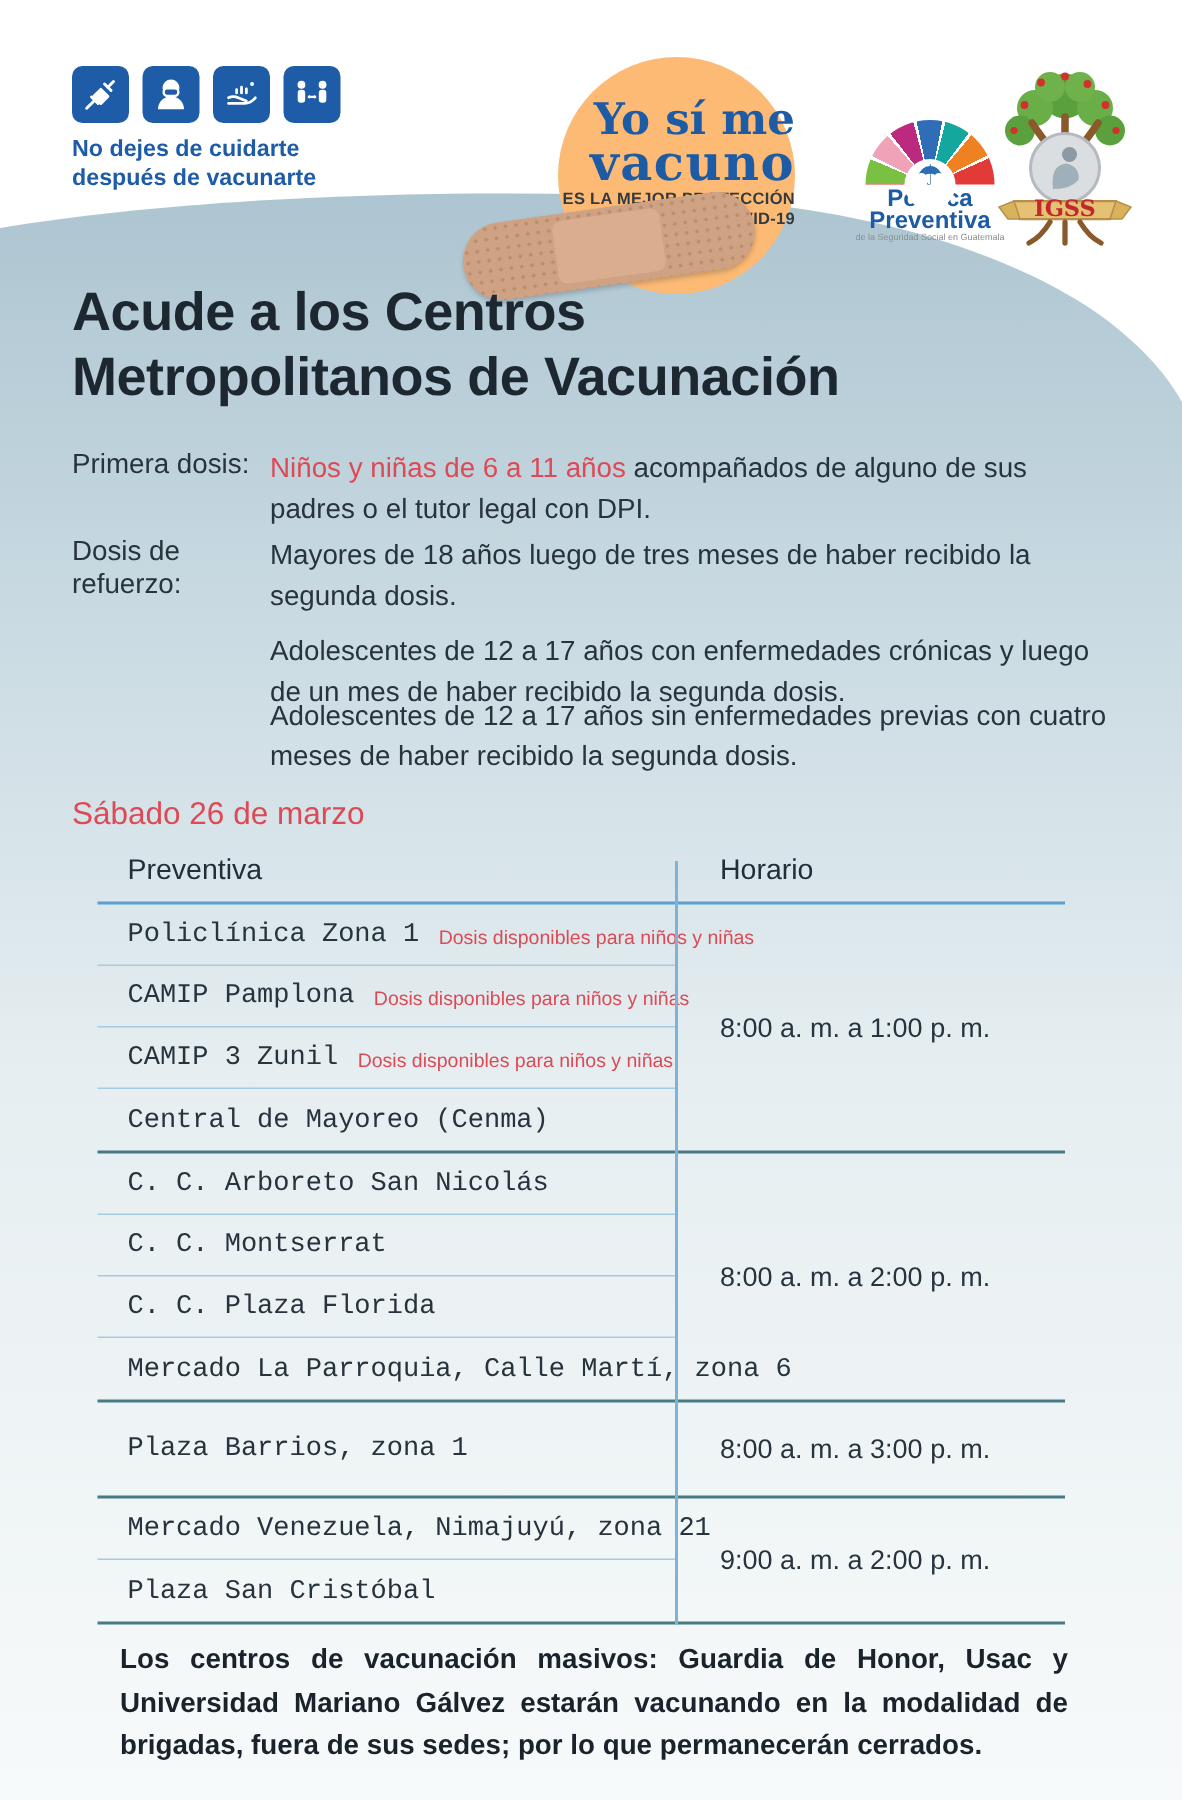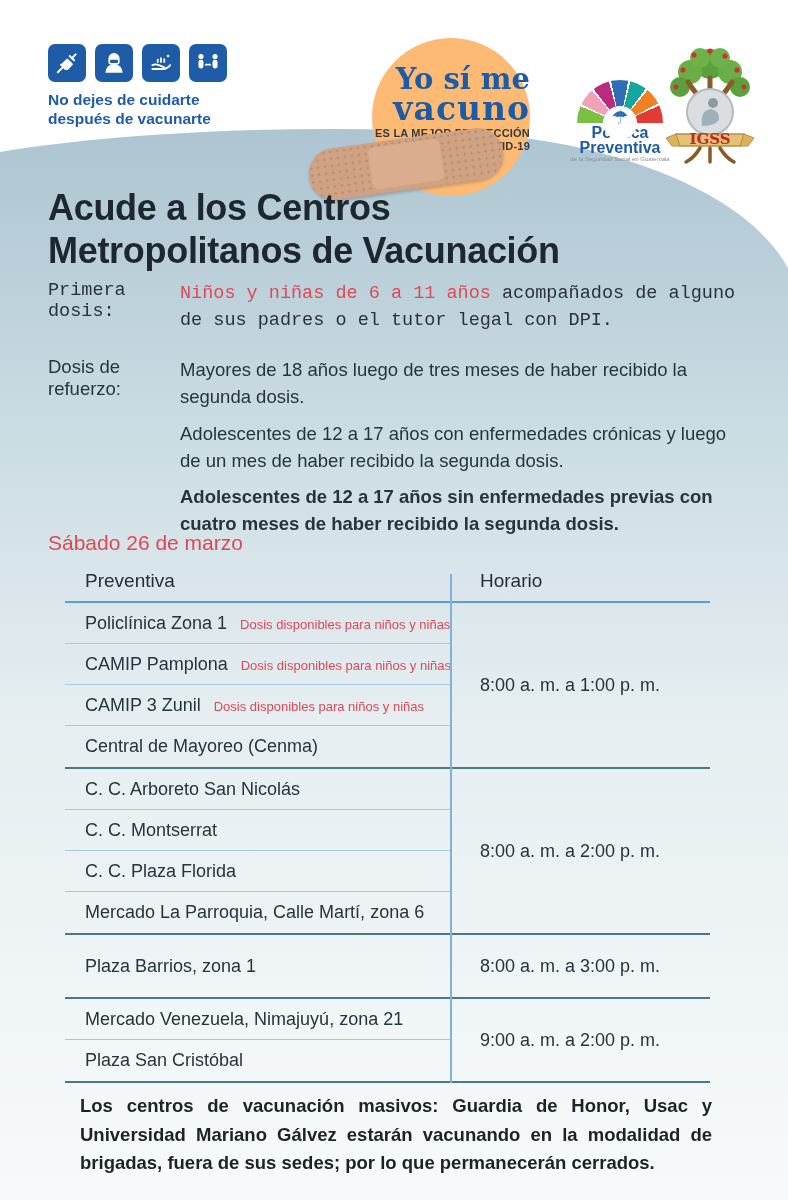--- a/index.html
+++ b/index.html
@@ -85,21 +85,21 @@
   .vtable { position:absolute; left:65px; top:568px; width:645px; }
   .vtable-header { position:relative; height:35px; }
   .vt-col1 { position:absolute; left:20px; top:2px; font-size:19px; color:#222e38; }
   .vt-col2 { position:absolute; left:400px; top:2px; padding-left:15px; font-size:19px; color:#222e38; }
   .vtable-header { border-bottom:2px solid #5b9fd4; }
   .group { position:relative; display:flex; border-bottom:2px solid #477a82; }
   .rows { width:385px; }
   .row { height:41px; display:flex; align-items:center; padding-left:20px; }
   .row:not(:last-child) { border-bottom:1px solid #a5cbe0; }
   .group:nth-of-type(3) .row { height:62px; }
-  .loc { font-size:18px; color:#27333d; white-space:nowrap; }
+  .loc { font-size:18px; color:#27333d; white-space:nowrap;font-family:Liberation Mono, monospace; }
   .note { font-size:13px; color:#dc4a56; margin-left:13px; padding-top:2px; white-space:nowrap; }
   .time {
     position:absolute; left:400px; top:0; bottom:0;
     display:flex; align-items:center; padding-left:15px;
     font-size:18px; color:#27333d;
   }
   .vdivider { position:absolute; left:385px; top:6px; bottom:0; width:2px; background:#7fb2d9; }
 
   
   .footer-note {
@@ -217,32 +217,32 @@
       <text x="52" y="102" text-anchor="middle" font-family="DejaVu Serif, serif" font-size="15" font-weight="bold" fill="#c1272d">IGSS</text>
       <path d="M42 106 Q36 116 28 120 M52 106 v14 M62 106 Q68 116 76 120" stroke="#8a5a2b" stroke-width="3.5" fill="none" stroke-linecap="round"></path>
     </svg>
   </div>
 
   <div class="title">
     <div>Acude a los Centros</div>
     <div>Metropolitanos de Vacunación</div>
   </div>
 
-  <div class="dose-row" style="top:280px;font-family:Liberation Mono, monospace;">
+  <div class="dose-row" style="top:298px;">
     <div class="dose-label">Primera dosis:</div>
     <div class="dose-content"><span class="highlight-red">Niños y niñas de 6 a 11 años</span><span> acompañados de alguno de sus padres o el tutor legal con DPI.</span></div>
   </div>
 
   <div class="dose-row" style="top:356px;">
     <div class="dose-label">Dosis de refuerzo:</div>
     <div class="dose-content">Mayores de 18 años luego de tres meses de haber recibido la segunda dosis.</div>
   </div>
 
   <div class="dose-para" style="top:420px;">Adolescentes de 12 a 17 años con enfermedades crónicas y luego de un mes de haber recibido la segunda dosis.</div>
-  <div class="dose-para" style="top:483px;font-weight:bold;">Adolescentes de 12 a 17 años sin enfermedades previas con cuatro meses de haber recibido la segunda dosis.</div>
+  <div class="dose-para" style="top:463px;">Adolescentes de 12 a 17 años sin enfermedades previas con cuatro meses de haber recibido la segunda dosis.</div>
 
   <div class="date-heading">Sábado 26 de marzo</div>
 
   <div class="vtable">
     <div class="vtable-header">
       <span class="vt-col1">Preventiva</span>
       <span class="vt-col2">Horario</span>
     </div>
     <div id="table-groups">
         <div class="group">

